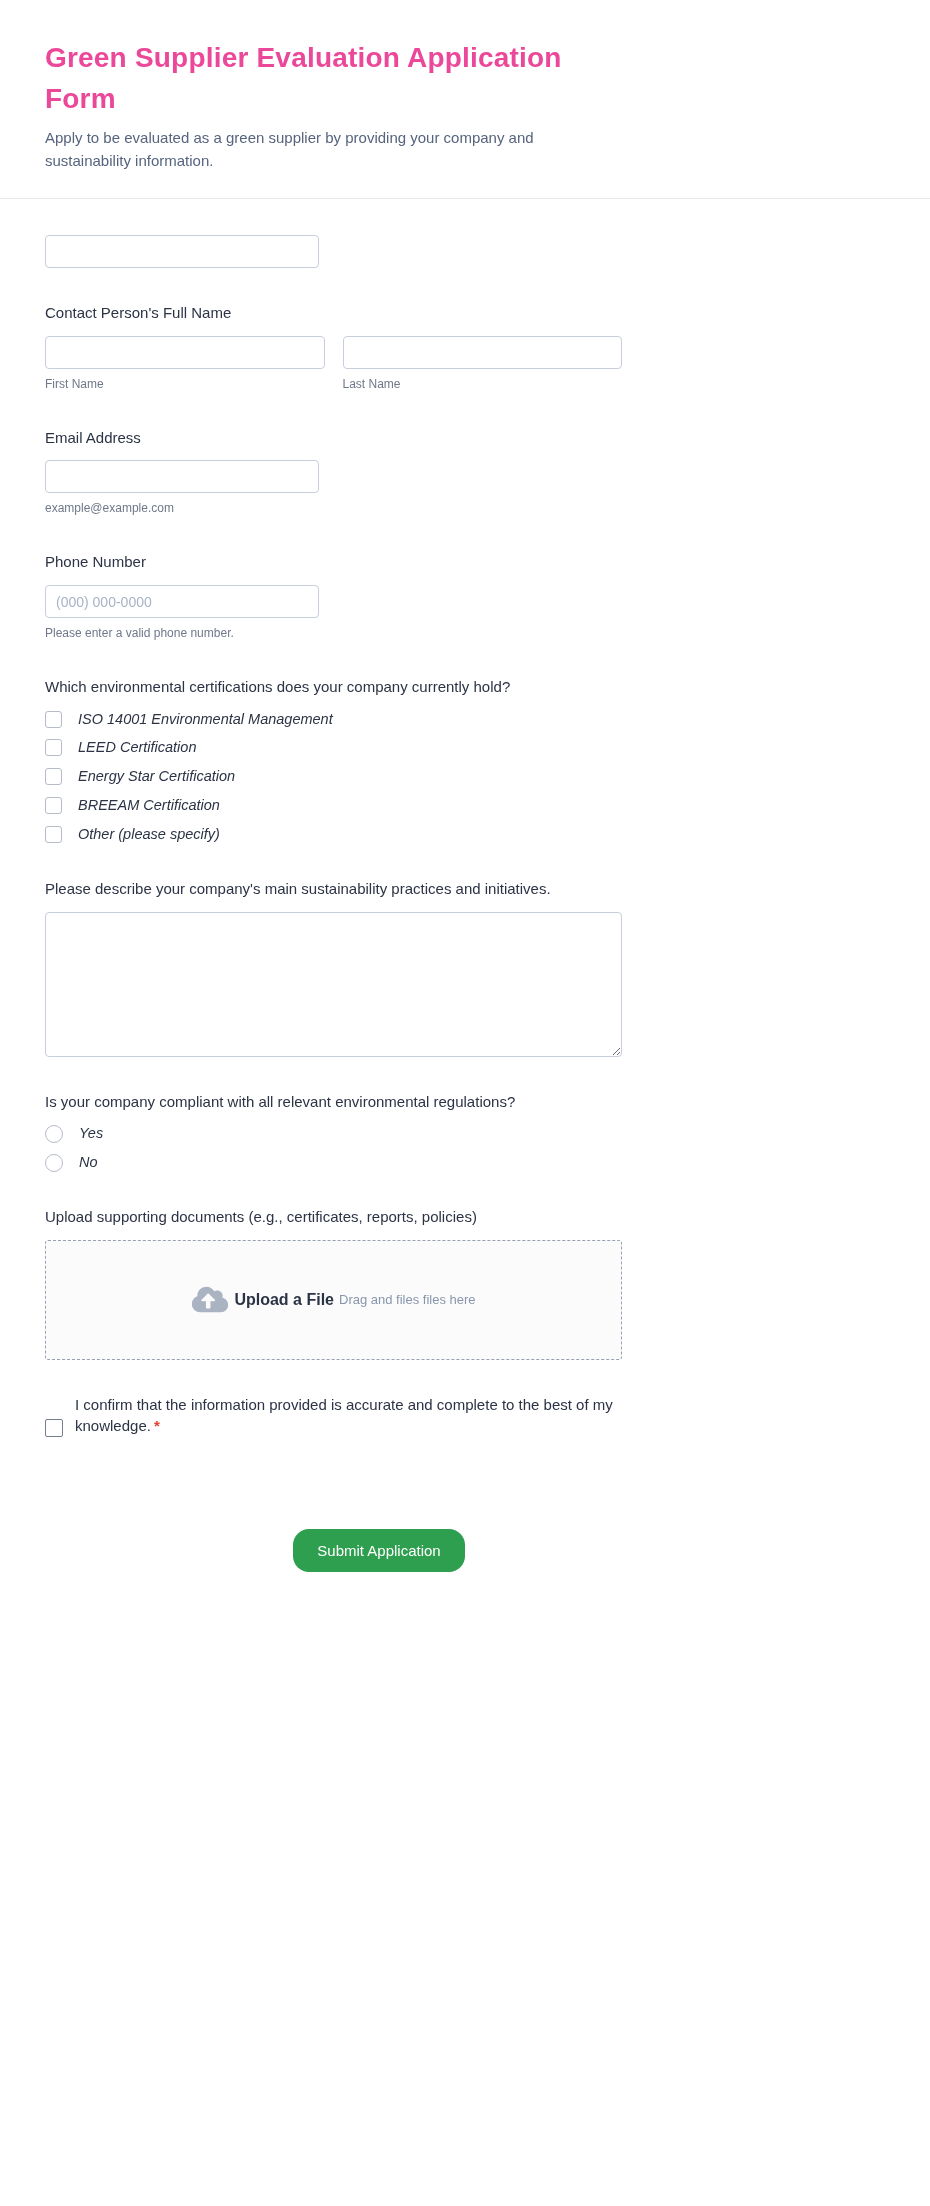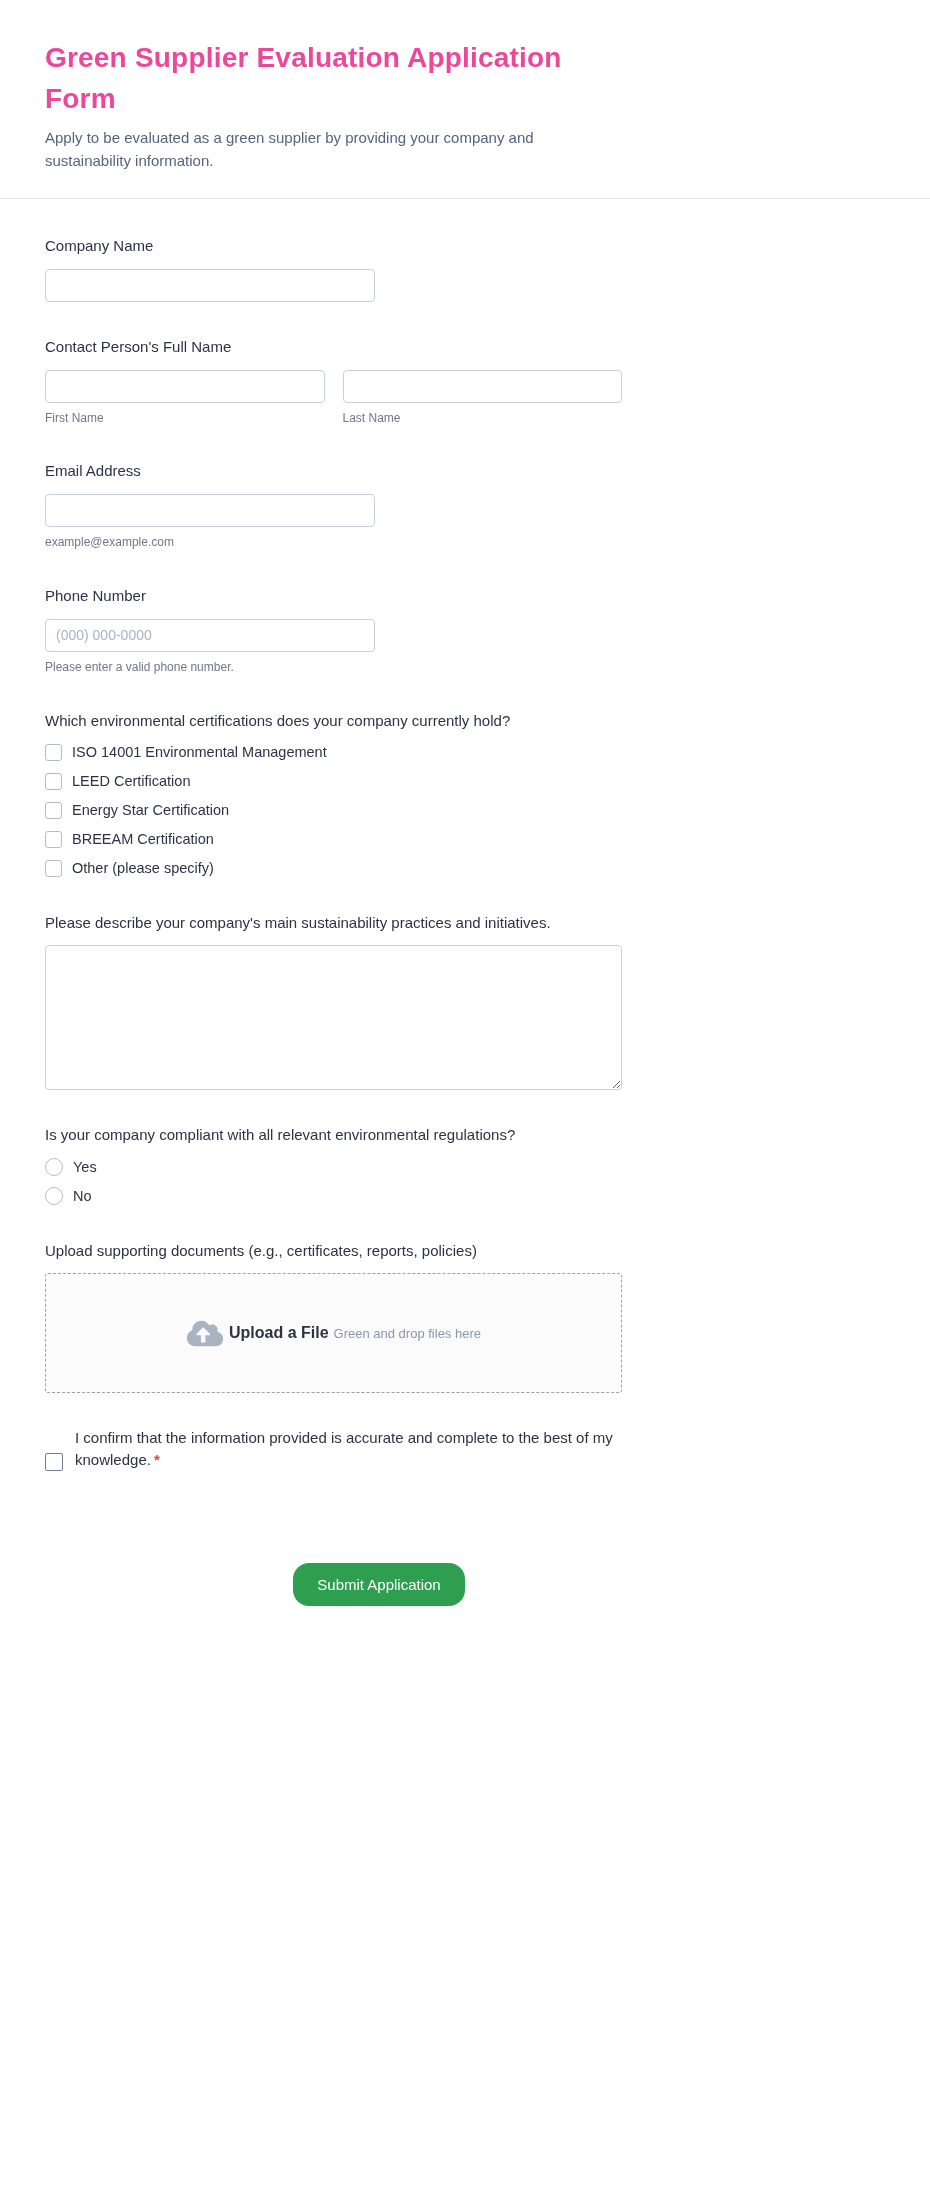--- a/index.html
+++ b/index.html
@@ -31,21 +31,21 @@
   .field-label {
     display: block;
     font-size: 15px;
     font-weight: 500;
     color: #2c3345;
     margin-bottom: 12px;
     line-height: 1.45;
   }
   .text-input {
     display: block;
-    width: 330px;
+    width: 274px;
     height: 33px;
     border: 1px solid #c8cedb;
     border-radius: 4px;
     padding: 0 10px;
     font-size: 14px;
     font-family: "Liberation Sans", sans-serif;
     color: #2c3345;
     background: #fff;
     outline: none;
   }
@@ -55,26 +55,27 @@
     color: #6f7889;
     margin-top: 7px;
     line-height: 1.4;
   }
   .name-row { display: flex; gap: 18px; width: 577px; }
   .name-col { flex: 1; }
   .name-col .text-input { width: 100%; }
   .option-row {
     display: flex;
     align-items: center;
-    gap: 10px;
+    gap: 16px;
     margin-bottom: 10px;
     font-size: 14.5px;
     color: #2c3345;
     line-height: 1.3;
     cursor: pointer;
+    font-style: italic;
   }
   .option-row:last-child { margin-bottom: 0; }
   .checkbox-box {
     width: 17px; height: 17px;
     border: 1px solid #b6bcc9;
     border-radius: 3px;
     background: #fff;
     flex-shrink: 0;
     cursor: pointer;
   }
@@ -158,21 +159,20 @@
 <div class="form-header">
   <h1 class="form-title">Green Supplier Evaluation Application Form</h1>
   <p class="form-subtitle">Apply to be evaluated as a green supplier by providing your company and sustainability information.</p>
 </div>
 
 <hr class="divider">
 
 <div class="form-body">
 
   <div class="field">
-    <label class="field-label">Company Name</label>
     <input type="text" class="text-input" style="">
   </div>
 
   <div class="field">
     <label class="field-label">Contact Person's Full Name</label>
     <div class="name-row">
       <div class="name-col">
         <input type="text" class="text-input" style="">
         <div class="sublabel">First Name</div>
       </div>
@@ -236,21 +236,21 @@
     </div>
   </div>
 
   <div class="field">
     <label class="field-label">Upload supporting documents (e.g., certificates, reports, policies)</label>
     <div class="upload-box">
       <svg class="cloud-icon-svg" width="38" height="29" viewBox="0 0 640 512">
         <path fill="#a9b3c1" d="M537.6 226.6c4.1-10.7 6.4-22.4 6.4-34.6 0-53-43-96-96-96-19.7 0-38.1 6-53.3 16.2C367 64.2 315.3 32 256 32c-88.4 0-160 71.6-160 160 0 2.7.1 5.4.2 8.1C40.2 219.8 0 273.2 0 336c0 79.5 64.5 144 144 144h368c70.7 0 128-57.3 128-128 0-61.9-44-113.6-102.4-125.4zM393.4 288H328v112c0 8.8-7.2 16-16 16h-48c-8.8 0-16-7.2-16-16V288h-65.4c-14.3 0-21.4-17.2-11.3-27.3l105.4-105.4c6.2-6.2 16.4-6.2 22.6 0l105.4 105.4c10.1 10.1 2.9 27.3-11.3 27.3z"></path>
       </svg>
       <div class="upload-title">Upload a File</div>
-      <div class="upload-hint">Green and drop files here</div>
+      <div class="upload-hint">Drag and files files here</div>
     </div>
   </div>
 
   <div class="field">
     <div class="confirm-row">
       <span class="confirm-box"></span>
       <span>
         <span>I confirm that the information provided is accurate and complete to the best of my knowledge.</span><span class="required-mark">*</span>
       </span>
     </div>

